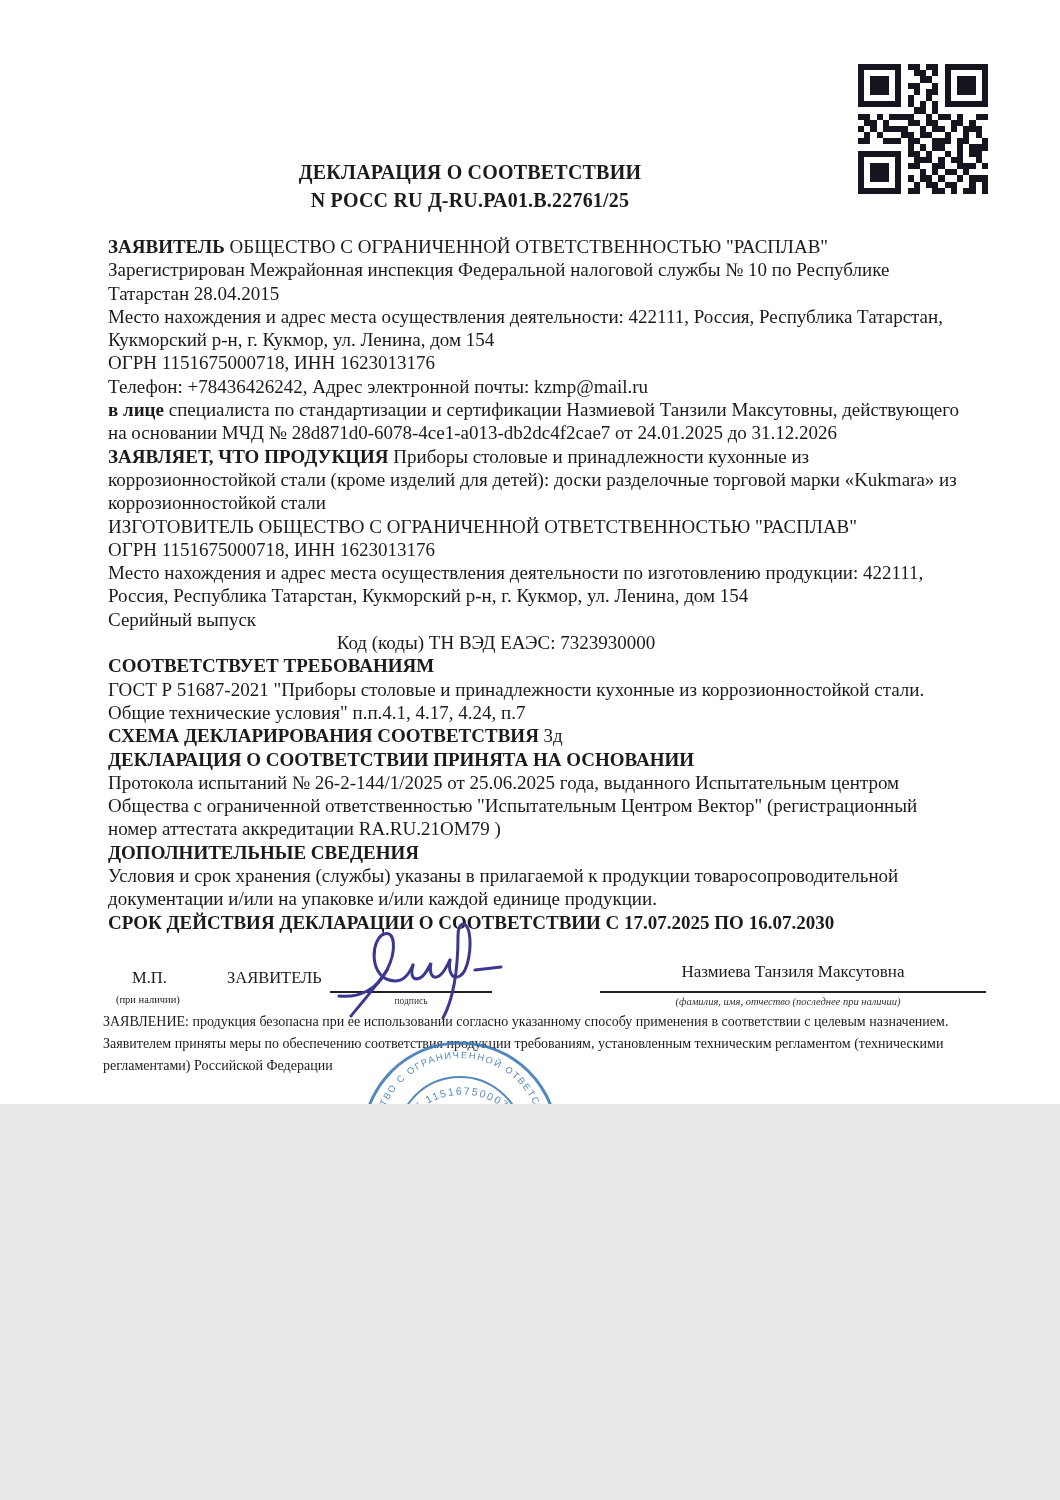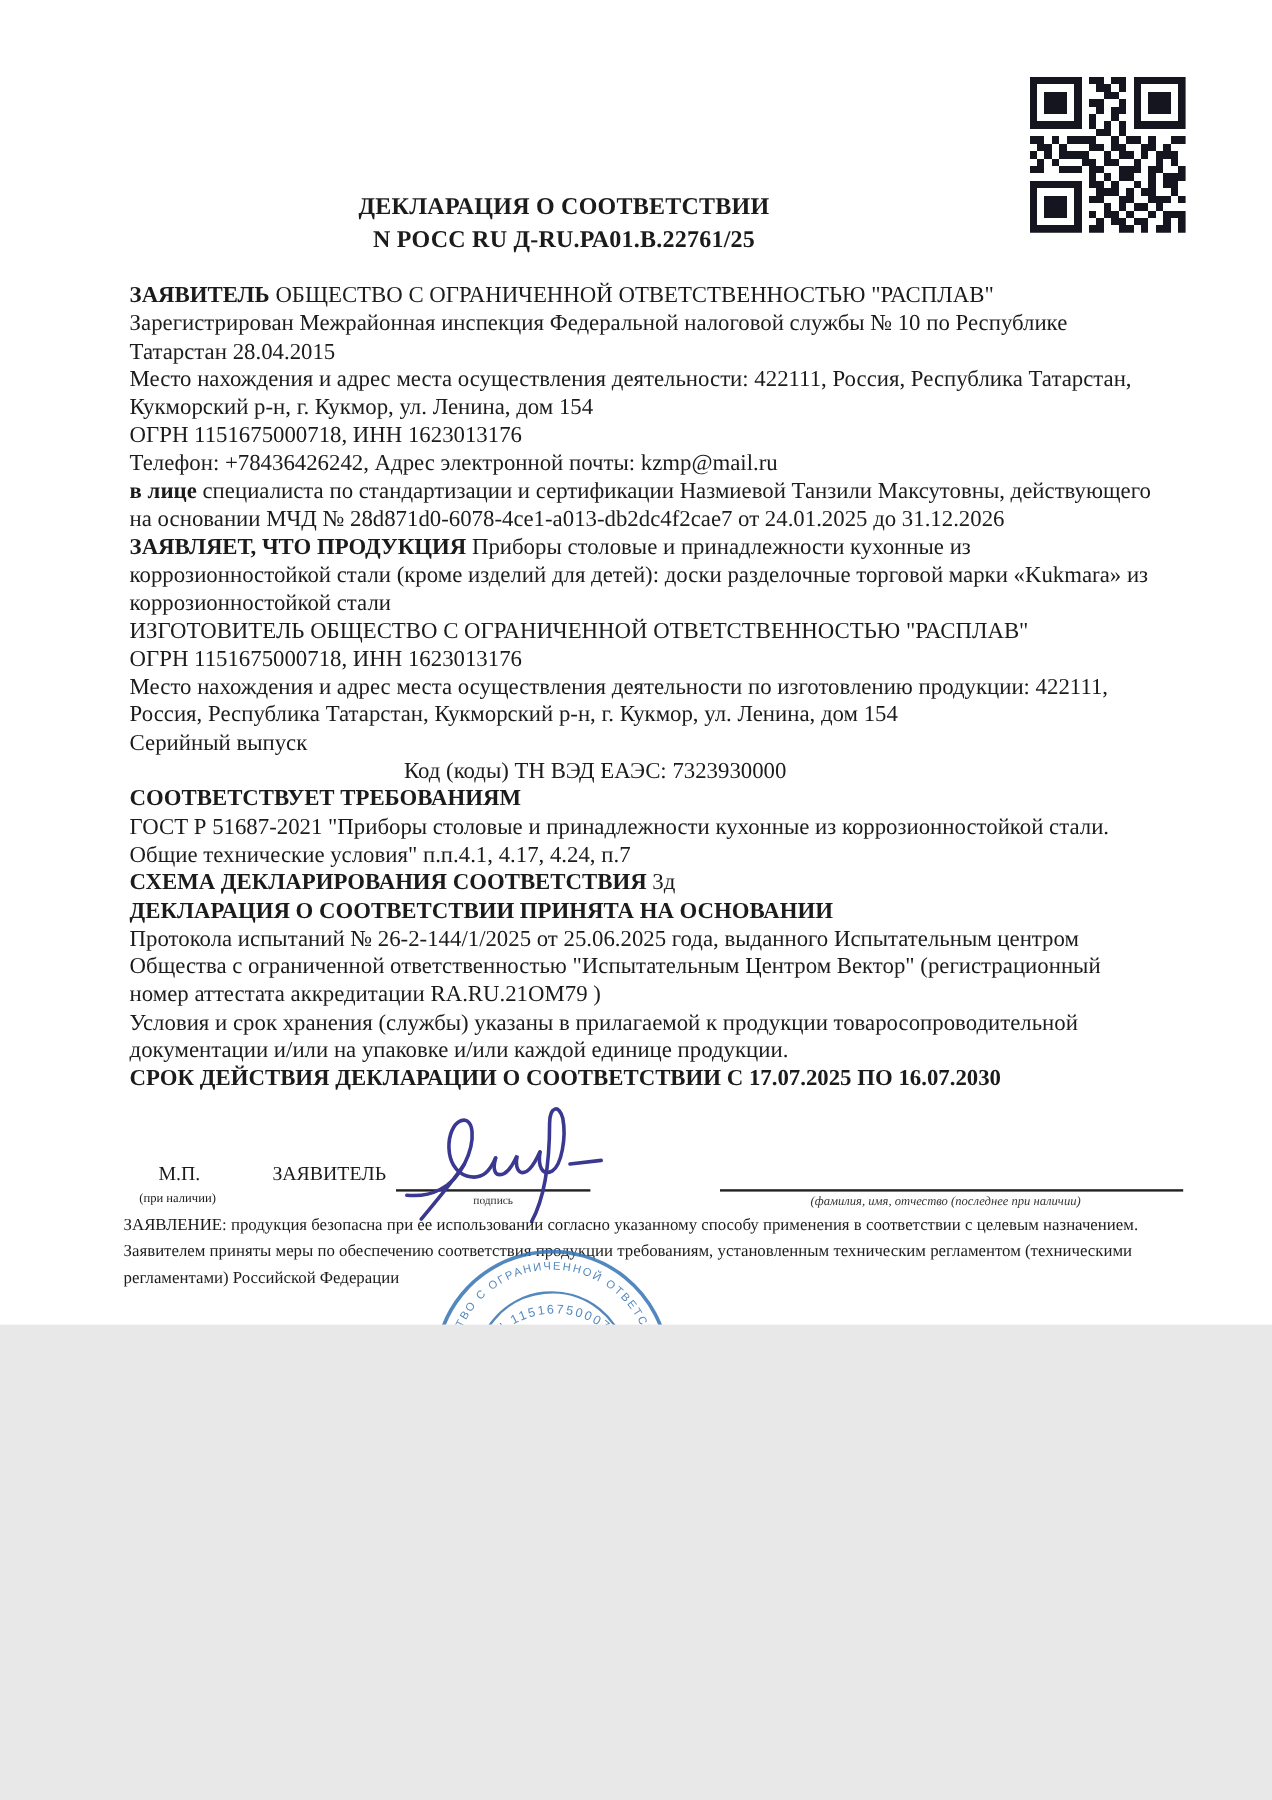--- a/index.html
+++ b/index.html
@@ -318,30 +318,32 @@
       <p>ИЗГОТОВИТЕЛЬ ОБЩЕСТВО С ОГРАНИЧЕННОЙ ОТВЕТСТВЕННОСТЬЮ "РАСПЛАВ"</p>
       <p>ОГРН 1151675000718, ИНН 1623013176</p>
       <p>Место нахождения и адрес места осуществления деятельности по изготовлению продукции: 422111, Россия, Республика Татарстан, Кукморский р-н, г. Кукмор, ул. Ленина, дом 154</p>
       <p>Серийный выпуск</p>
       <p class="center">Код (коды) ТН ВЭД ЕАЭС: 7323930000</p>
       <p><b>СООТВЕТСТВУЕТ ТРЕБОВАНИЯМ</b></p>
       <p>ГОСТ Р 51687-2021 "Приборы столовые и принадлежности кухонные из коррозионностойкой стали. Общие технические условия" п.п.4.1, 4.17, 4.24, п.7</p>
       <p><b>СХЕМА ДЕКЛАРИРОВАНИЯ СООТВЕТСТВИЯ</b> 3д</p>
       <p><b>ДЕКЛАРАЦИЯ О СООТВЕТСТВИИ ПРИНЯТА НА ОСНОВАНИИ</b></p>
       <p>Протокола испытаний № 26-2-144/1/2025 от 25.06.2025 года, выданного Испытательным центром Общества с ограниченной ответственностью "Испытательным Центром Вектор" (регистрационный номер аттестата аккредитации RA.RU.21ОМ79 )</p>
+      <p><b>ДОПОЛНИТЕЛЬНЫЕ СВЕДЕНИЯ</b></p>
       <p>Условия и срок хранения (службы) указаны в прилагаемой к продукции товаросопроводительной документации и/или на упаковке и/или каждой единице продукции.</p>
       <p><b>СРОК ДЕЙСТВИЯ ДЕКЛАРАЦИИ О СООТВЕТСТВИИ С 17.07.2025 ПО 16.07.2030</b></p>
     </div>
 
   <div class="sig-row">
     <div class="mp">М.П.</div>
     <div class="mp-note">(при наличии)</div>
     <div class="zayavitel">ЗАЯВИТЕЛЬ</div>
     <div class="sig-line1"></div>
     <div class="sig-caption1">подпись</div>
+    <div class="sig-name">Назмиева Танзиля Максутовна</div>
     <div class="sig-line2"></div>
     <div class="sig-caption2">(фамилия, имя, отчество (последнее при наличии)</div>
   </div>
 
   <svg class="handsig" viewBox="0 0 190 105">
     <g fill="none" stroke="#3a3890" stroke-width="3" stroke-linecap="round">
       <path d="M 14,78 C 34,80 52,72 62,52 C 72,32 70,12 59,16 C 46,21 44,56 64,62 C 78,66 84,56 88,47"></path>
       <path d="M 88,47 C 85,58 88,63 95,60 C 101,57 103,50 106,45 C 104,55 107,62 114,58 C 120,54 122,47 125,42"></path>
       <path d="M 125,42 C 123,54 127,62 135,58 C 143,53 147,30 144,14 C 141,2 133,4 133,18 C 133,45 130,78 118,100"></path>
       <path d="M 62,52 C 50,70 34,88 26,98"></path>

